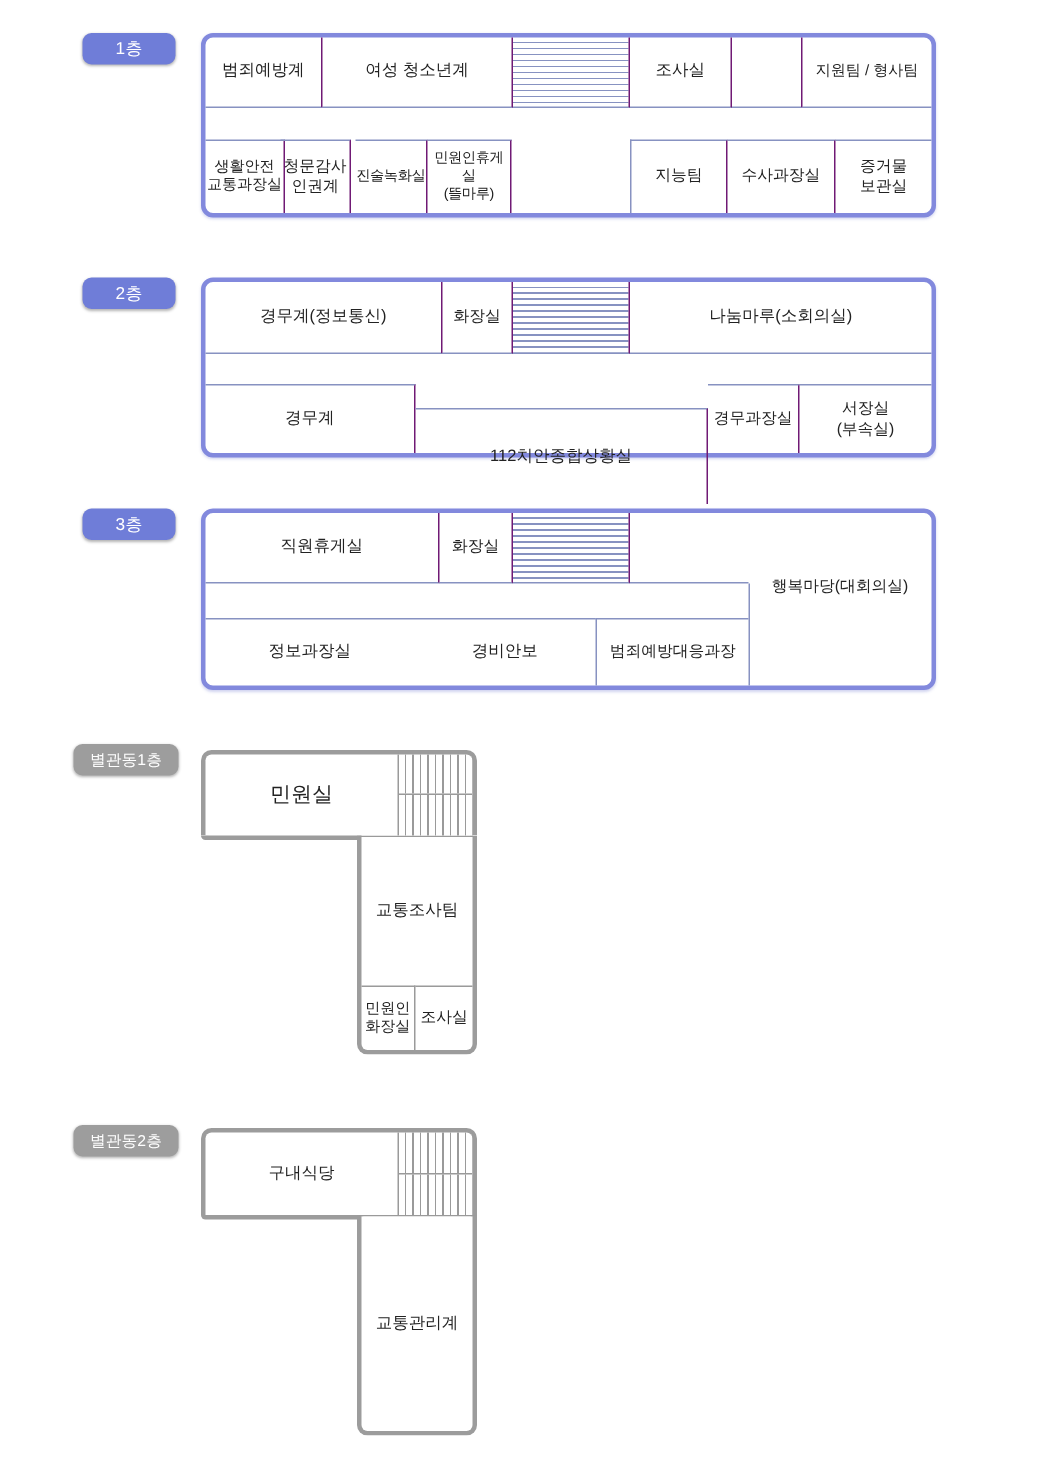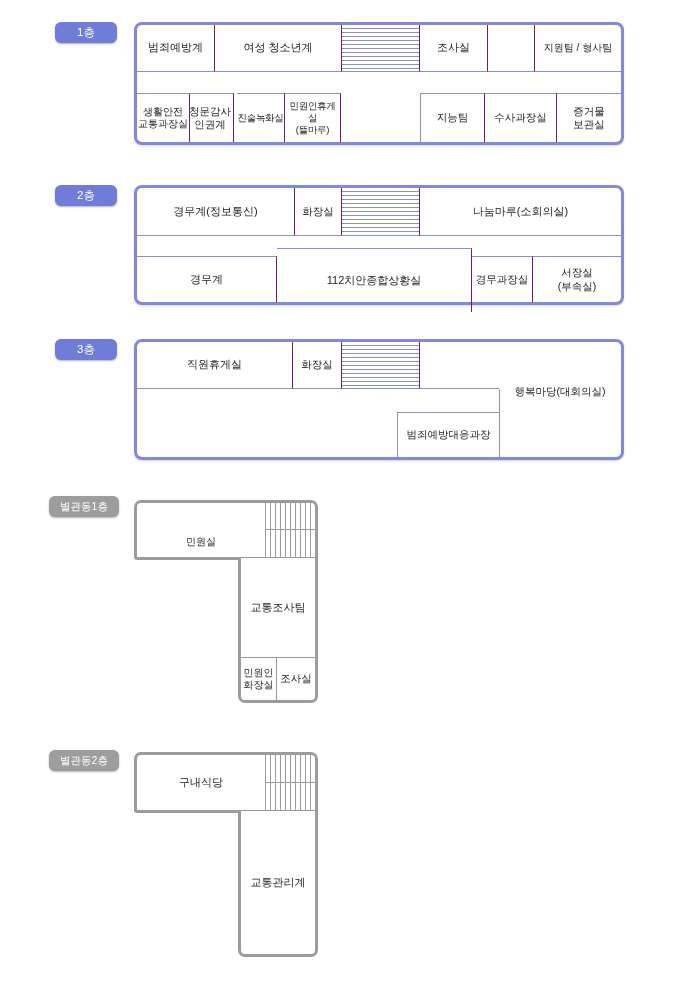--- a/index.html
+++ b/index.html
@@ -91,42 +91,46 @@
   </div>
 
   <div class="badge main" style="top:185px">2층</div>
   <div class="plan" style="top:185px;height:120px">
     <div class="cell bB bR" style="left:0;top:0;width:158px;height:48px">경무계(정보통신)</div>
     <div class="cell bB bR fs105" style="left:158px;top:0;width:47px;height:48px">화장실</div>
     <div class="cell bB bR stairs-h" style="left:205px;top:0;width:78px;height:48px"></div>
     <div class="cell bB" style="left:283px;top:0;width:201px;height:48px">나눔마루(소회의실)</div>
 
     <div class="cell bT bR" style="left:0;top:68px;width:140px;height:46px">경무계</div>
-    <div class="cell bT bR" style="left:140px;top:60px;width:195px;height:64px">112치안종합상황실</div>
+    <div class="cell bT bR" style="left:140px;top:84px;width:195px;height:64px">112치안종합상황실</div>
     <div class="cell bT bR fs105" style="left:335px;top:68px;width:61px;height:46px">경무과장실</div>
     <div class="cell bT fs105" style="left:396px;top:68px;width:88px;height:46px">서장실
 (부속실)</div>
   </div>
 
   <div class="badge main" style="top:339px">3층</div>
   <div class="plan" style="top:339px;height:121px">
     <div class="cell bB bR" style="left:0;top:0;width:156px;height:47px">직원휴게실</div>
     <div class="cell bB bR fs105" style="left:156px;top:0;width:49px;height:47px">화장실</div>
     <div class="cell bB bR stairs-h" style="left:205px;top:0;width:78px;height:47px"></div>
     <div class="cell bB" style="left:283px;top:0;width:79px;height:47px"></div>
 
     <div class="vline" style="left:362px;top:47px;height:68px"></div>
     <div class="cell fs105 nw" style="left:362px;top:30px;width:122px;height:40px">행복마당(대회의실)</div>
 
+    <div class="cell bT" style="left:0;top:70px;width:260px;height:45px">
+      <span style="flex:1.15;text-align:center">정보과장실</span>
+      <span style="flex:1;text-align:center">경비안보</span>
+    </div>
     <div class="cell bT bL fs105" style="left:260px;top:70px;width:102px;height:45px">범죄예방대응과장</div>
   </div>
 
   <div class="badge annex" style="top:496px">별관동1층</div>
   <div class="annex-bar" style="top:500px;height:57px">
-    <div class="gcell" style="left:0;top:12px;width:128px;height:100%;font-size:10px">민원실</div>
+    <div class="gcell" style="left:0;top:0;width:128px;height:100%;font-size:14px">민원실</div>
     <div class="stairs-v-wrap" style="left:128px;top:0;width:50px;height:100%">
       <div class="stairs-v half-top"></div>
       <div class="stairs-v half-bottom"></div>
     </div>
   </div>
   <div class="annex-bar-bottom" style="top:557px"></div>
   <div class="annex-wing" style="top:557px;height:146px">
     <div class="gcell" style="left:0;top:0;width:74px;height:99px;font-size:11px">교통조사팀</div>
     <div class="gcell gbT gbR" style="left:0;top:99px;width:36px;height:43px;font-size:10px">민원인
 화장실</div>

